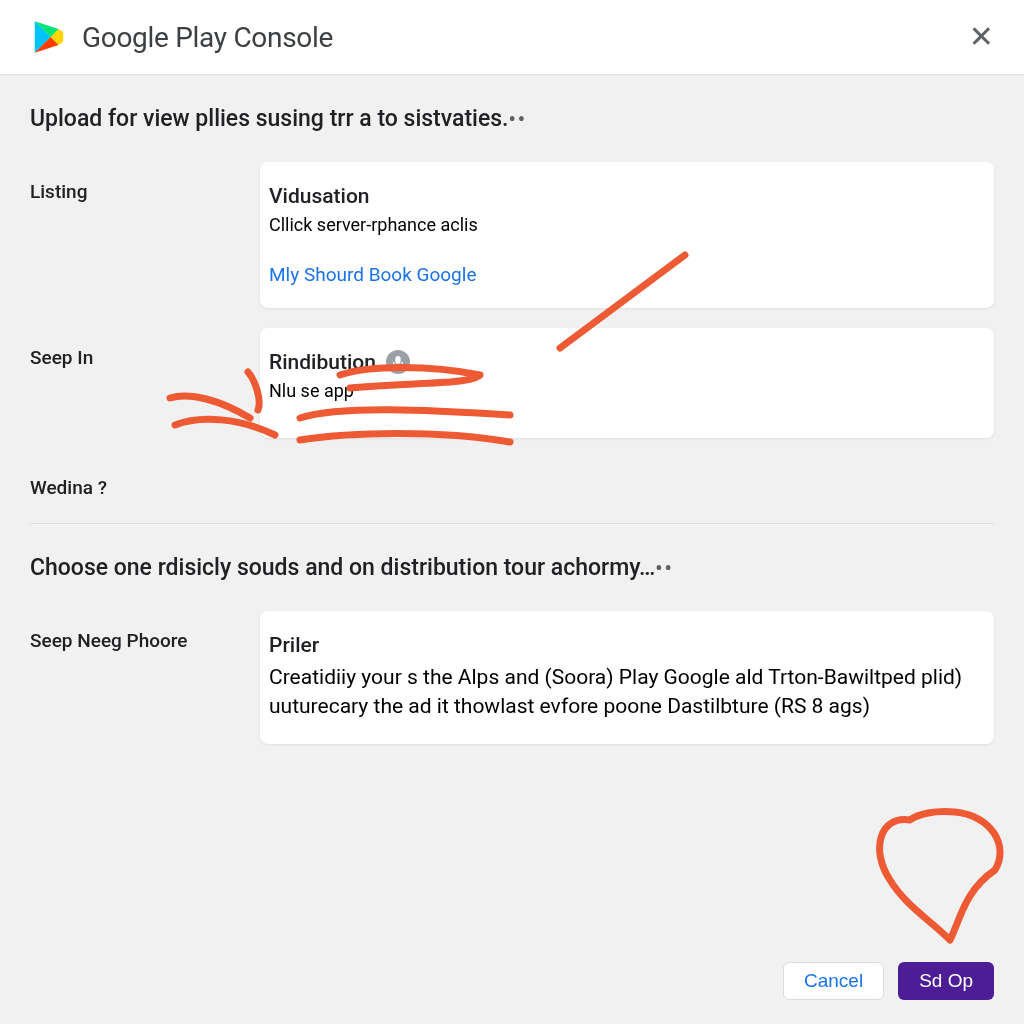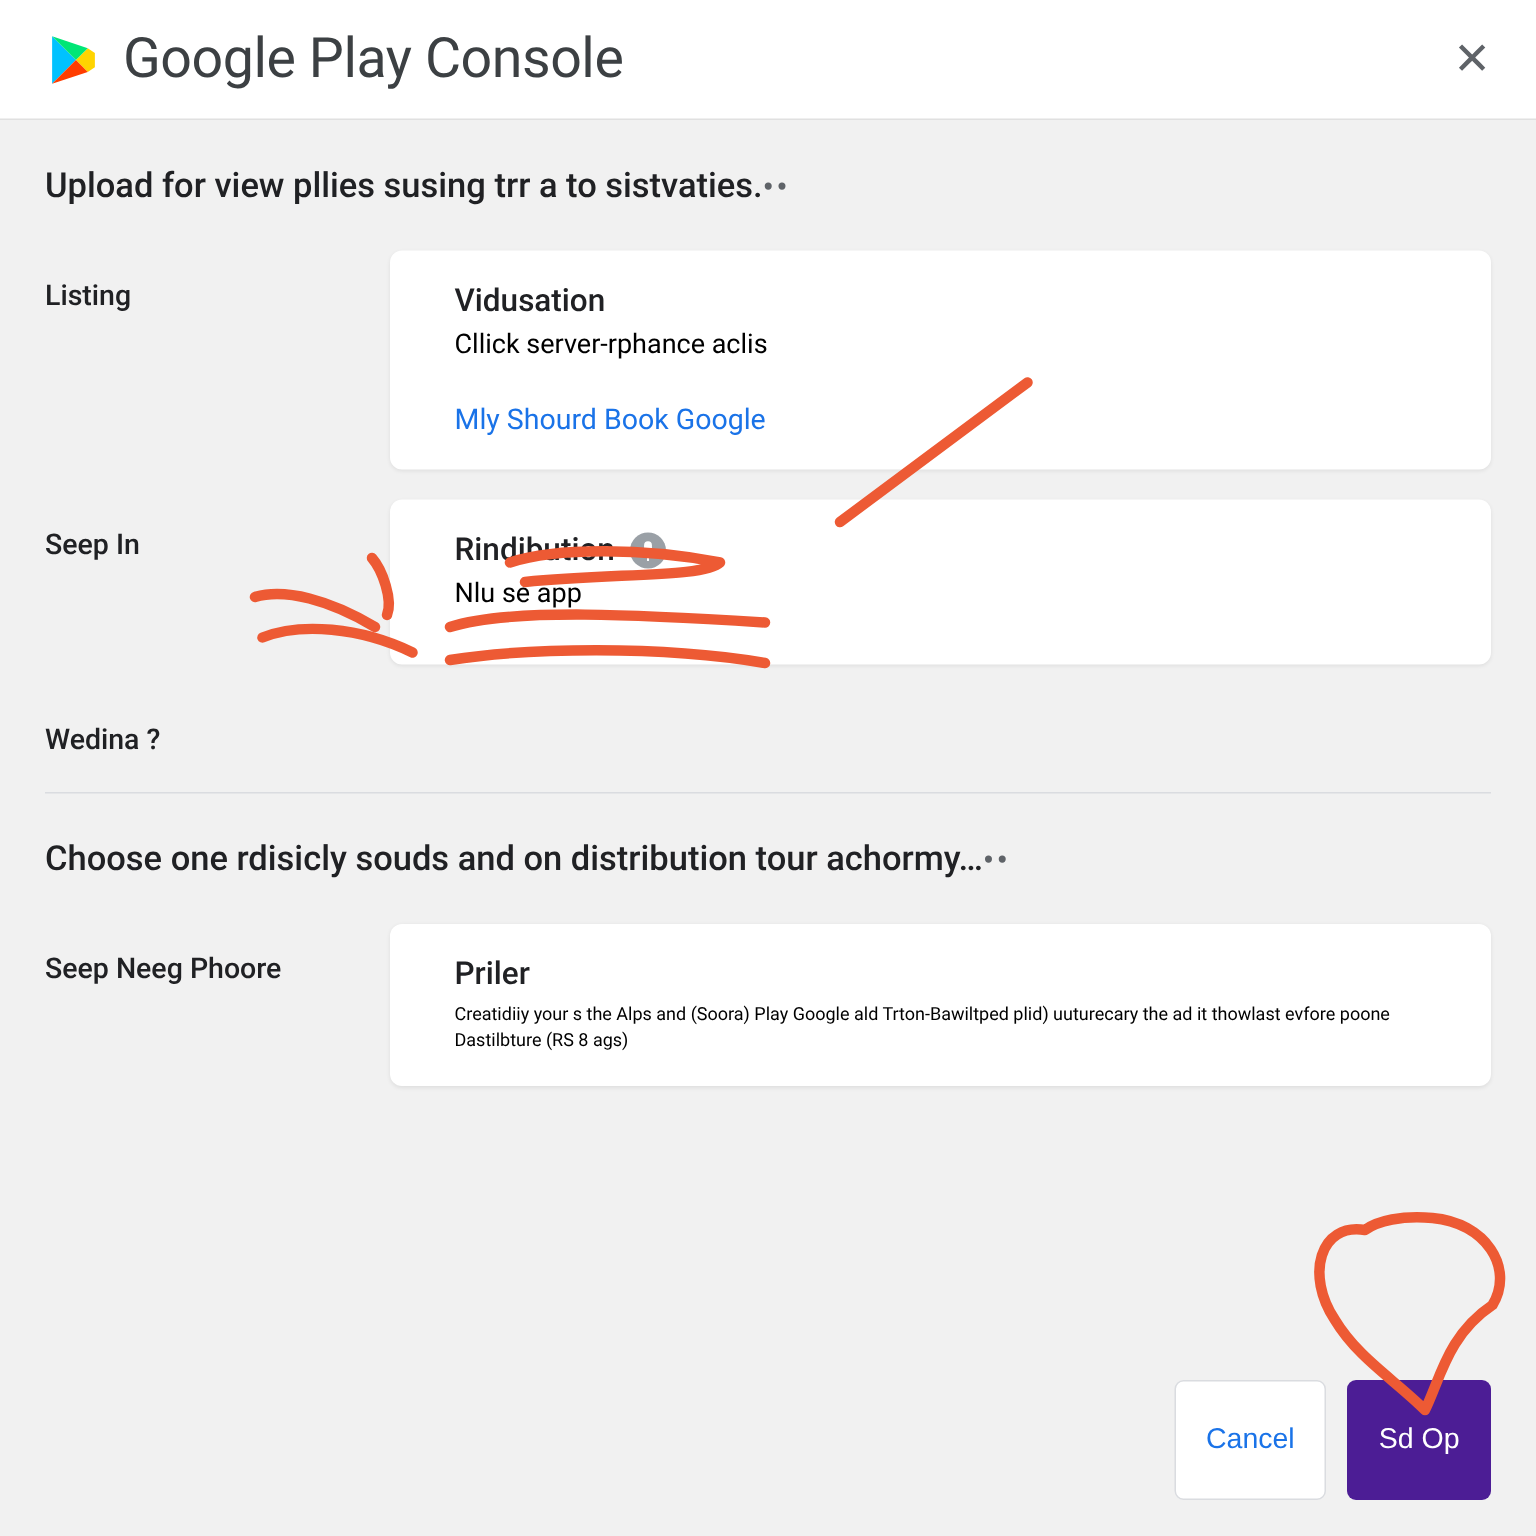--- a/index.html
+++ b/index.html
@@ -14,21 +14,21 @@
   .header {
     background: #fff;
     border-bottom: 1px solid #e0e0e0;
     padding: 18px 30px;
     display: flex;
     align-items: center;
     justify-content: space-between;
   }
   .header-left { display: flex; align-items: center; gap: 14px; }
   .play-logo { width: 38px; height: 38px; }
-  .header-title { font-size: 37px; color: #3c4043; font-weight: 400; letter-spacing: -0.3px; }
+  .header-title { font-size: 28px; color: #3c4043; font-weight: 400; letter-spacing: -0.3px; }
   .close-x { font-size: 30px; color: #5f6368; cursor: pointer; font-weight: 300; line-height: 1; }
   .content { padding: 30px 30px 0 30px; }
   .section-header {
     display: flex;
     justify-content: flex-start;
     align-items: center;
     margin-bottom: 30px;
   }
   .section-title { font-size: 23px; color: #202124; font-weight: 500; }
   .dots { font-size: 20px; color: #5f6368; letter-spacing: 2px; cursor: pointer; font-weight: 700; }
@@ -39,21 +39,21 @@
     font-size: 19px;
     color: #202124;
     font-weight: 500;
     padding-top: 18px;
   }
   .card {
     flex: 1;
     background: #fff;
     border-radius: 8px;
     box-shadow: 0 1px 3px rgba(0,0,0,0.08);
-    padding: 22px 43px;
+    padding: 22px 9px;
     position: relative;
   }
   .card-title { font-size: 21px; color: #202124; font-weight: 500; margin-bottom: 6px; display: flex; align-items: center; gap: 10px; }
   .card-sub { font-size: 18px; color: #000000; font-weight: 400; }
   .card-link {
     color: #1a73e8;
     font-size: 19px;
     margin-top: 28px;
     cursor: pointer;
     font-weight: 400;
@@ -70,21 +70,21 @@
   .divider { border: none; border-top: 1px solid #dadce0; margin: 24px 0 30px 0; }
   .footer {
     position: absolute;
     bottom: 0; left: 0; right: 0;
     padding: 18px 30px 24px 30px;
     display: flex;
     justify-content: flex-end;
     gap: 14px;
   }
   .btn {
-    padding: 28px 20px;
+    padding: 7px 20px;
     border-radius: 6px;
     font-size: 19px;
     font-weight: 500;
     cursor: pointer;
     border: 1px solid transparent;
   }
   .btn-cancel { background: #fff; color: #1a73e8; border-color: #dadce0; }
   .btn-primary { background: #4c1d95; color: #fff; }
   .annot { position: absolute; pointer-events: none; }
 </style>
@@ -144,21 +144,21 @@
 
   <div class="section-header">
     <div class="section-title">Choose one rdisicly souds and on distribution tour achormy…</div>
     <div class="dots">••</div>
   </div>
 
   <div class="row">
     <div class="row-label">Seep Neeg Phoore</div>
     <div class="card">
       <div class="card-title">Priler</div>
-      <div class="card-sub" style="font-size:12px; line-height:1.4;">Creatidiiy your s the Alps and (Soora) Play Google ald Trton-Bawiltped plid) uuturecary the ad it thowlast evfore poone Dastilbture (RS 8 ags)</div>
+      <div class="card-sub" style="font-size:21px; line-height:1.4;">Creatidiiy your s the Alps and (Soora) Play Google ald Trton-Bawiltped plid) uuturecary the ad it thowlast evfore poone Dastilbture (RS 8 ags)</div>
     </div>
   </div>
 
 </div>
 
 <div class="footer">
   <button class="btn btn-cancel">Cancel</button>
   <button class="btn btn-primary">Sd Op</button>
 </div>
 

